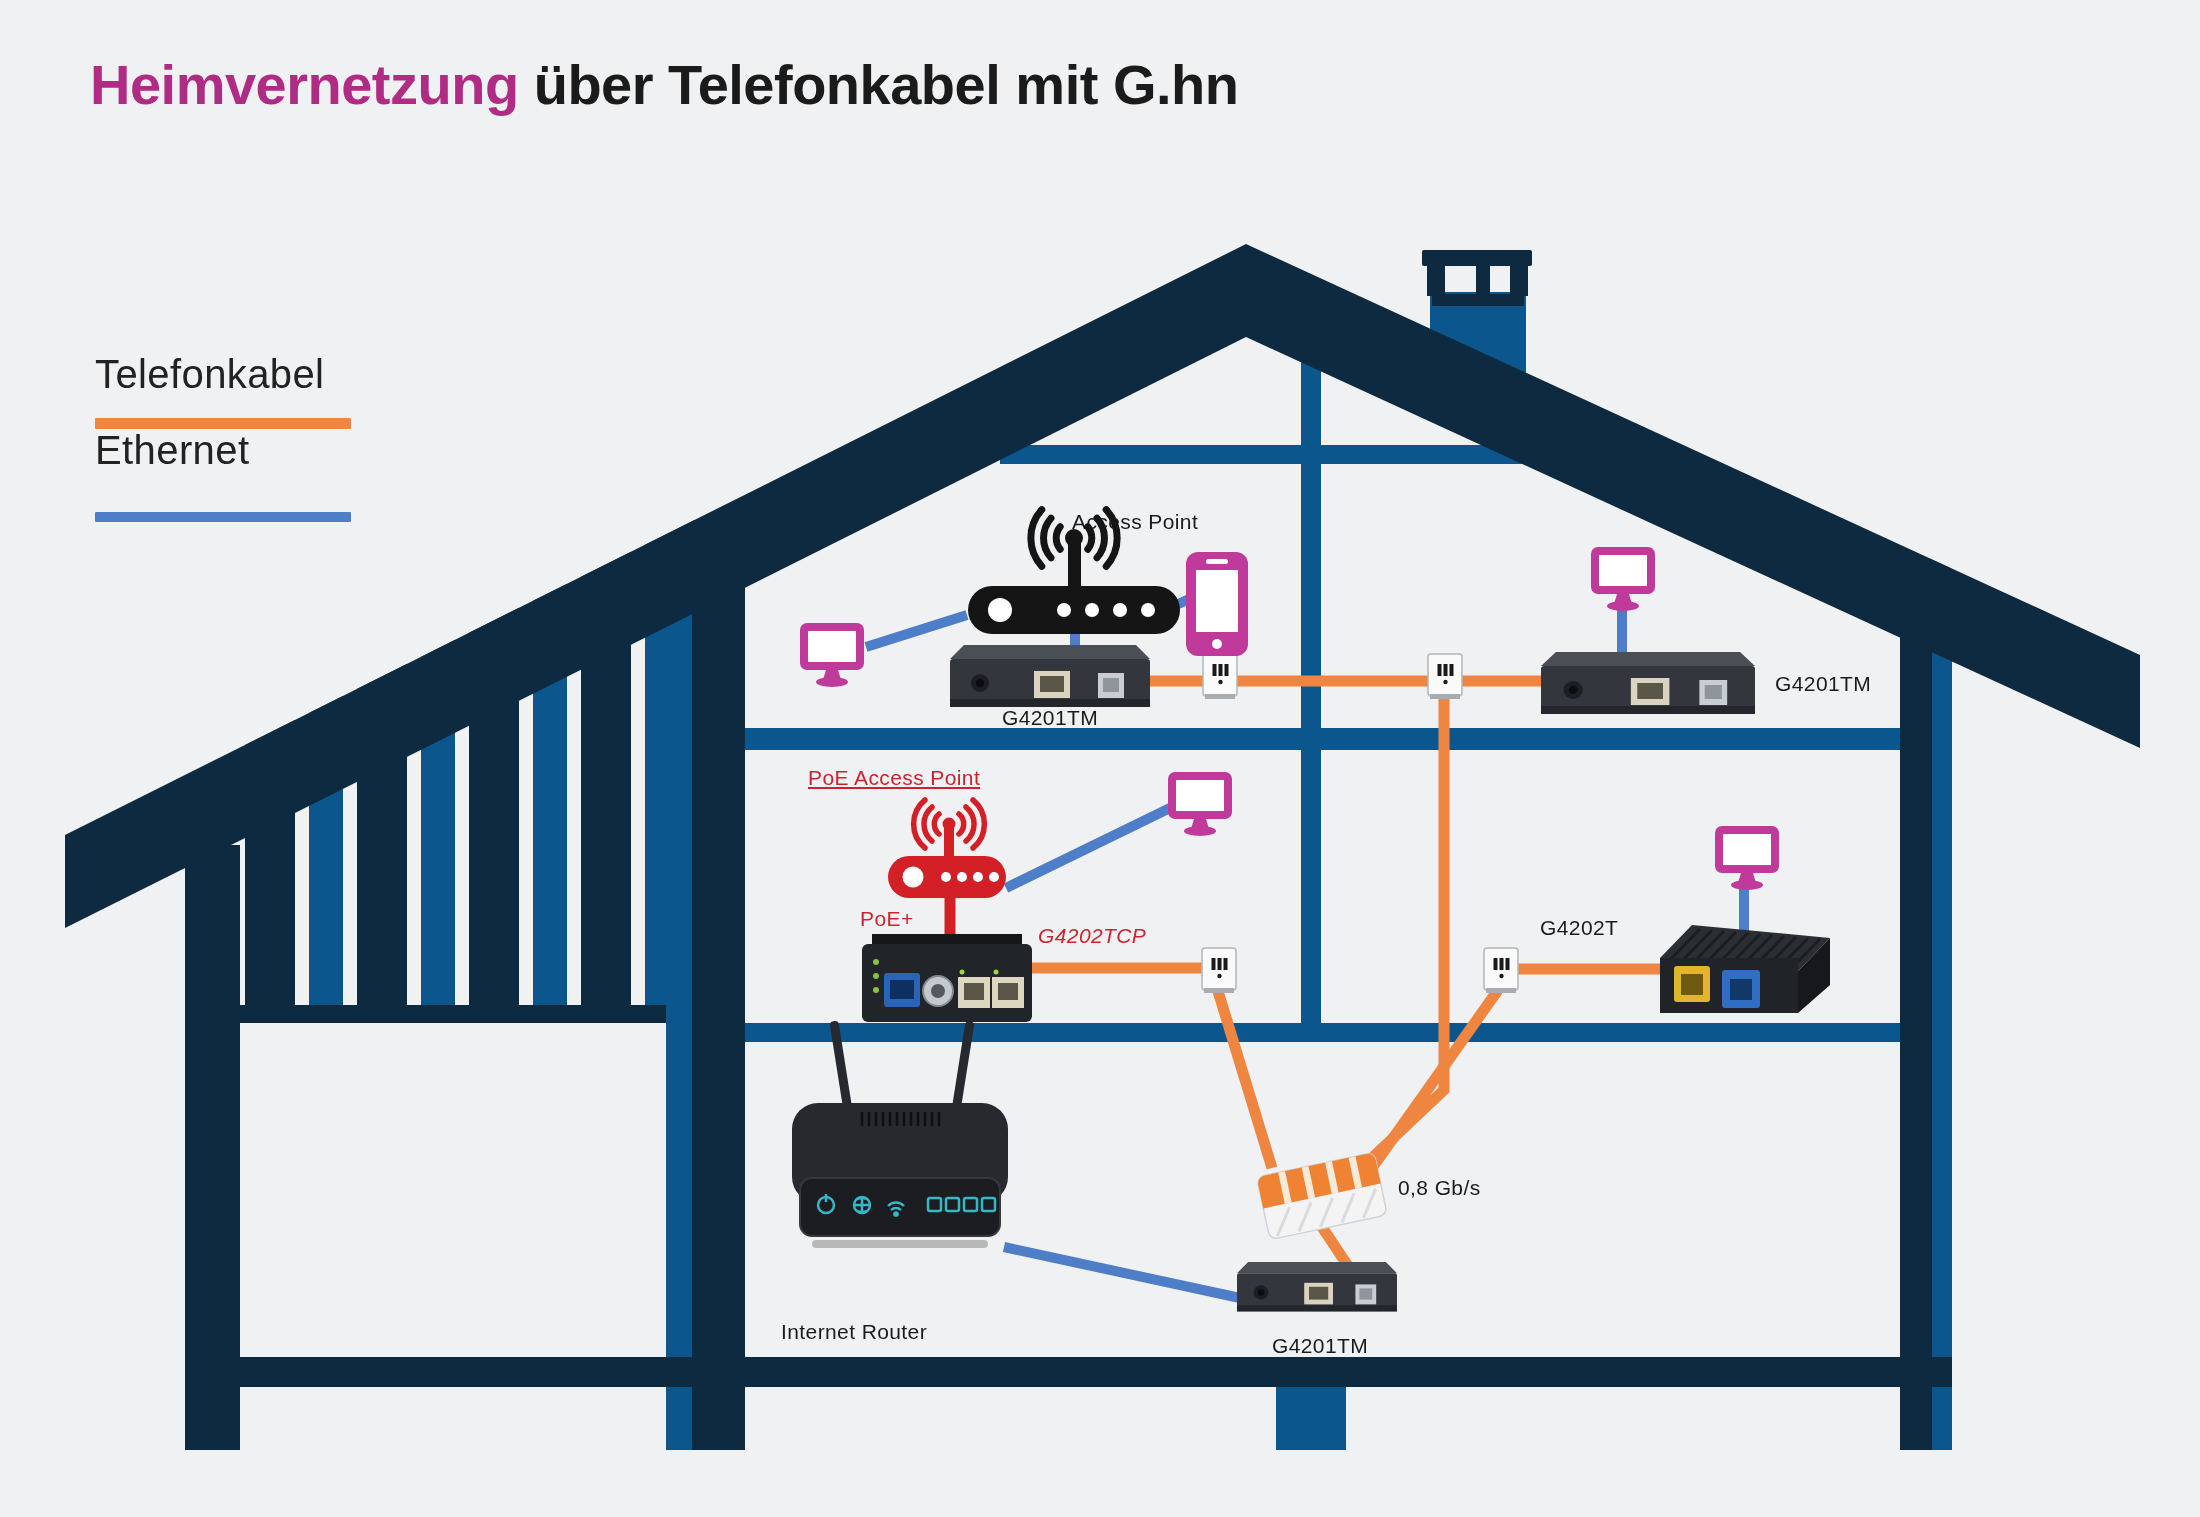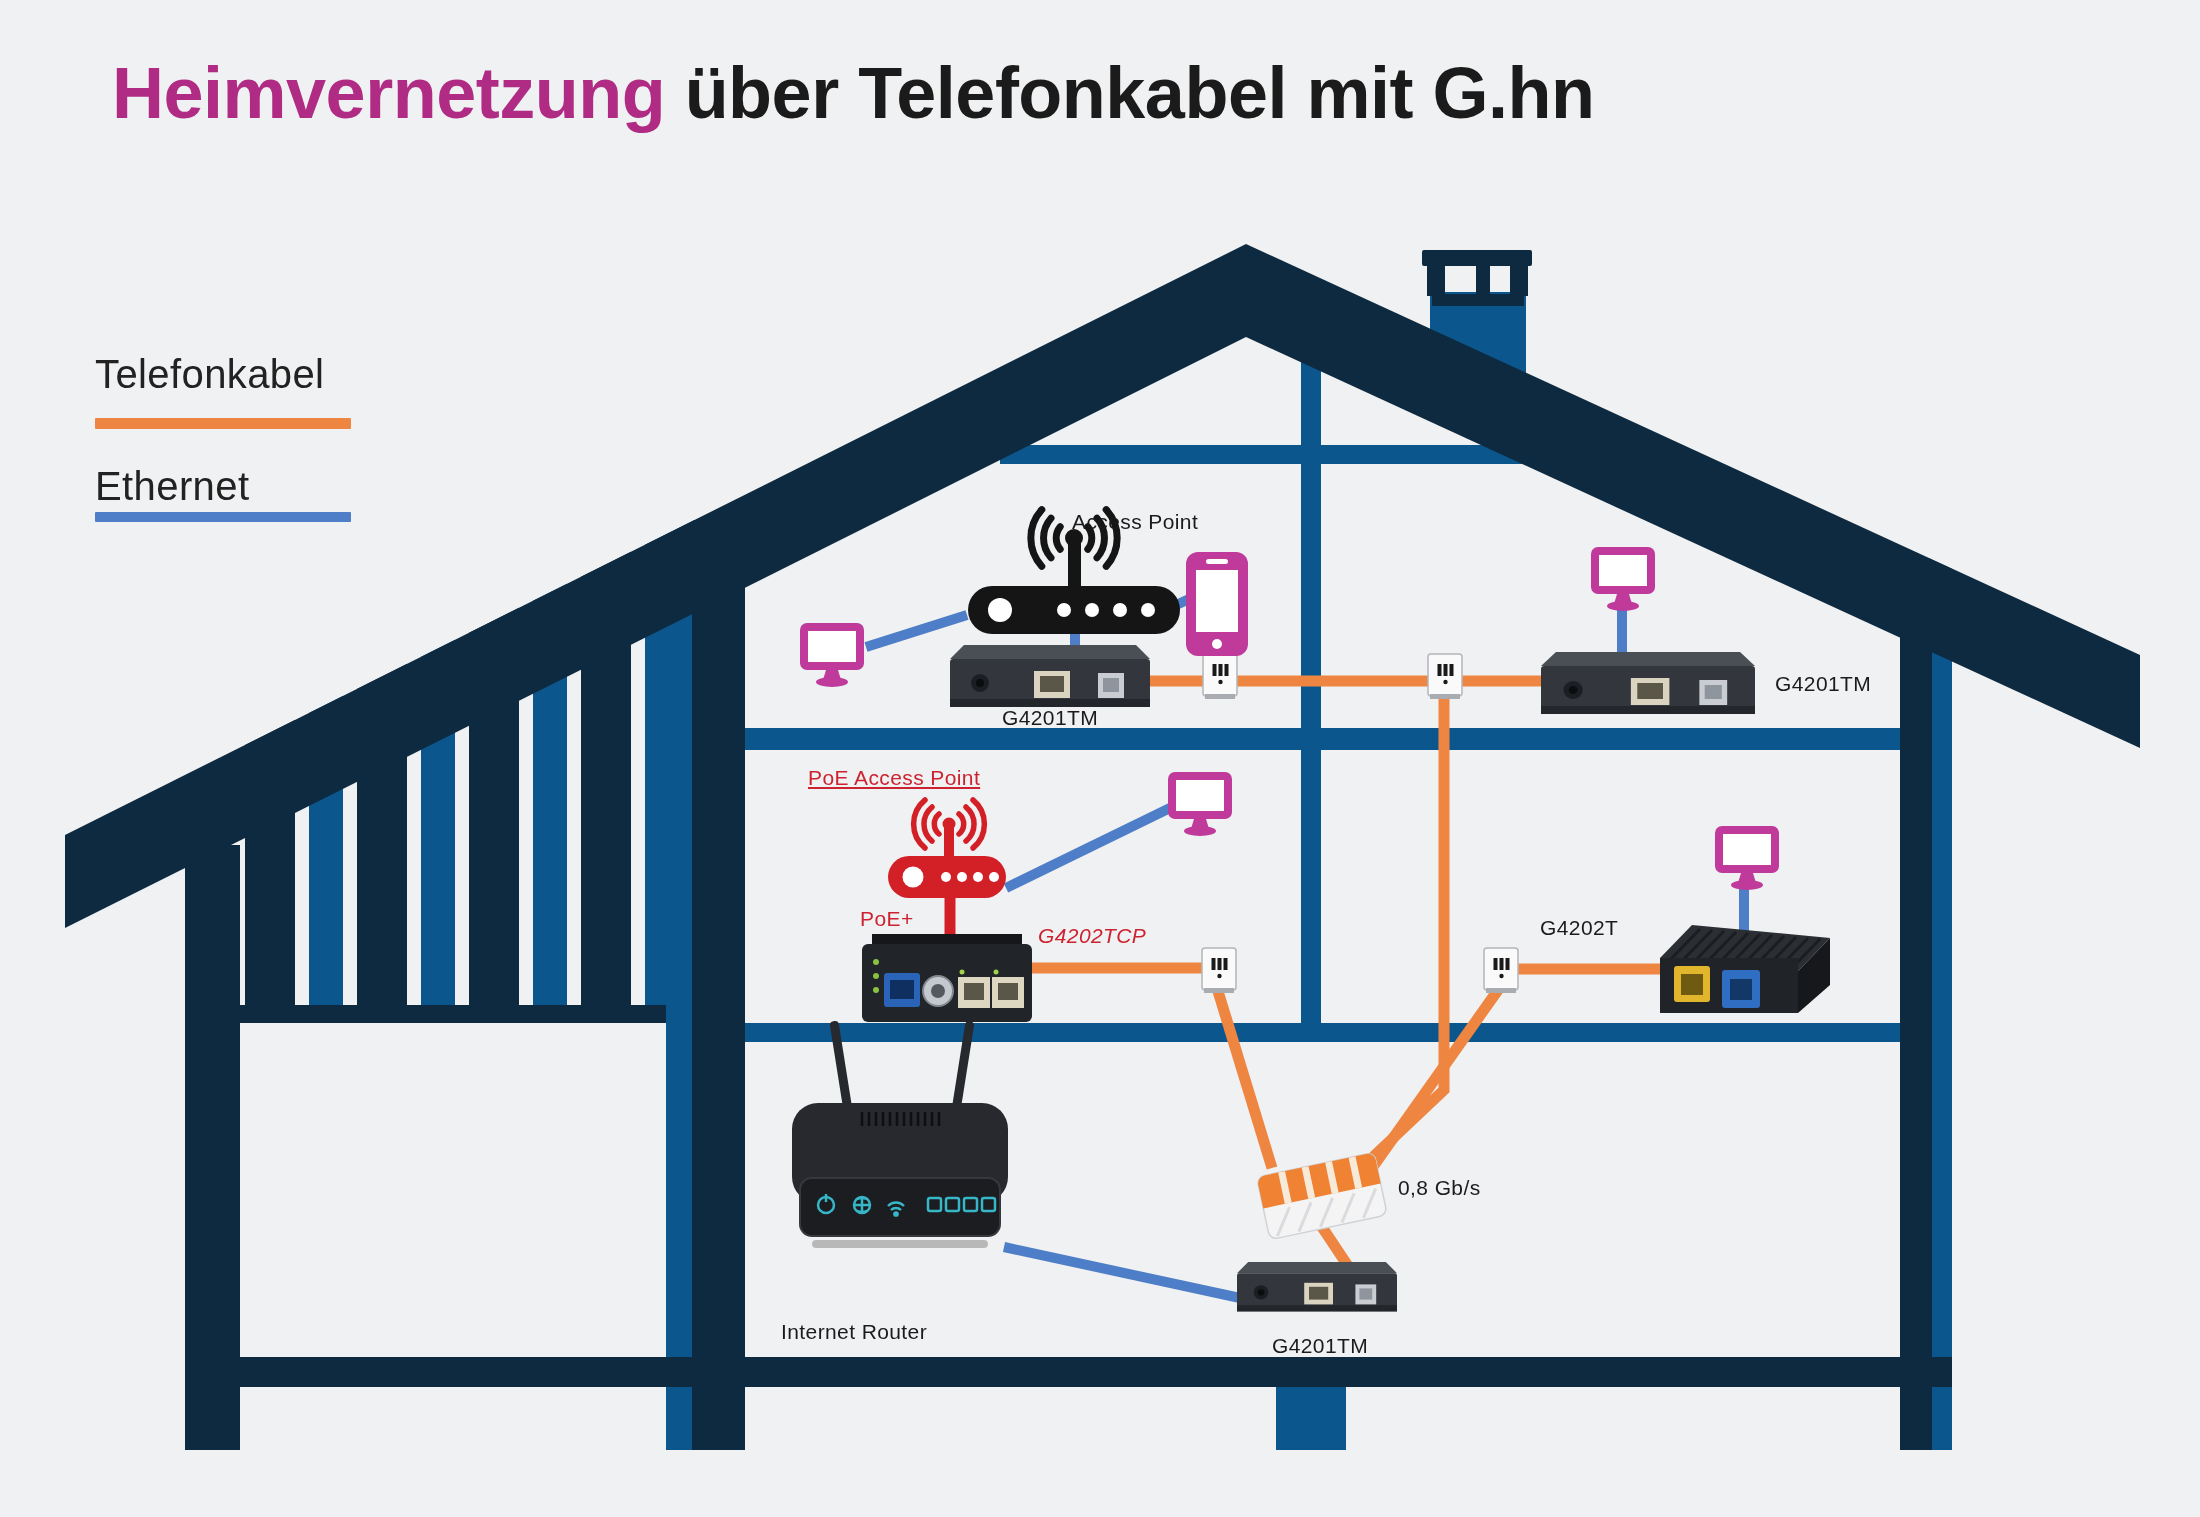--- a/index.html
+++ b/index.html
@@ -1,25 +1,25 @@
 <!DOCTYPE html>
 <html><head>
 <meta charset="utf-8">
 <style>
   html,body{margin:0;padding:0;}
   body{width:2200px;height:1517px;background:#f0f1f2;position:relative;overflow:hidden;
        font-family:"Liberation Sans",sans-serif;}
   #stage{position:absolute;inset:0;width:2200px;height:1517px;}
   svg{position:absolute;left:0;top:0;}
   .label{position:absolute;color:#1b1b1b;letter-spacing:.4px;white-space:nowrap;}
-  .title{left:112px;top:52px;font-size:72px;font-weight:bold;letter-spacing:-.5px;}
+  .title{left:90px;top:52px;font-size:56px;font-weight:bold;letter-spacing:-.5px;}
   .title .hl{color:#b02c84;}
   .legend-text{font-size:40px;font-weight:400;color:#222;}
   .lg-tk{left:95px;top:352px;}
-  .lg-eth{left:95px;top:464px;}
+  .lg-eth{left:95px;top:428px;}
   .bar{position:absolute;height:11px;border-radius:1px;}
   .bar-tk{left:95px;top:418px;width:256px;background:#ee8540;}
   .bar-eth{left:95px;top:512px;width:256px;background:#4e7ec8;height:10px;}
   .dev{font-size:21px;font-weight:500;}
   .red{color:#cd2330;}
   .ctr{text-align:center;}
 </style>
 </head>
 <body>
 

